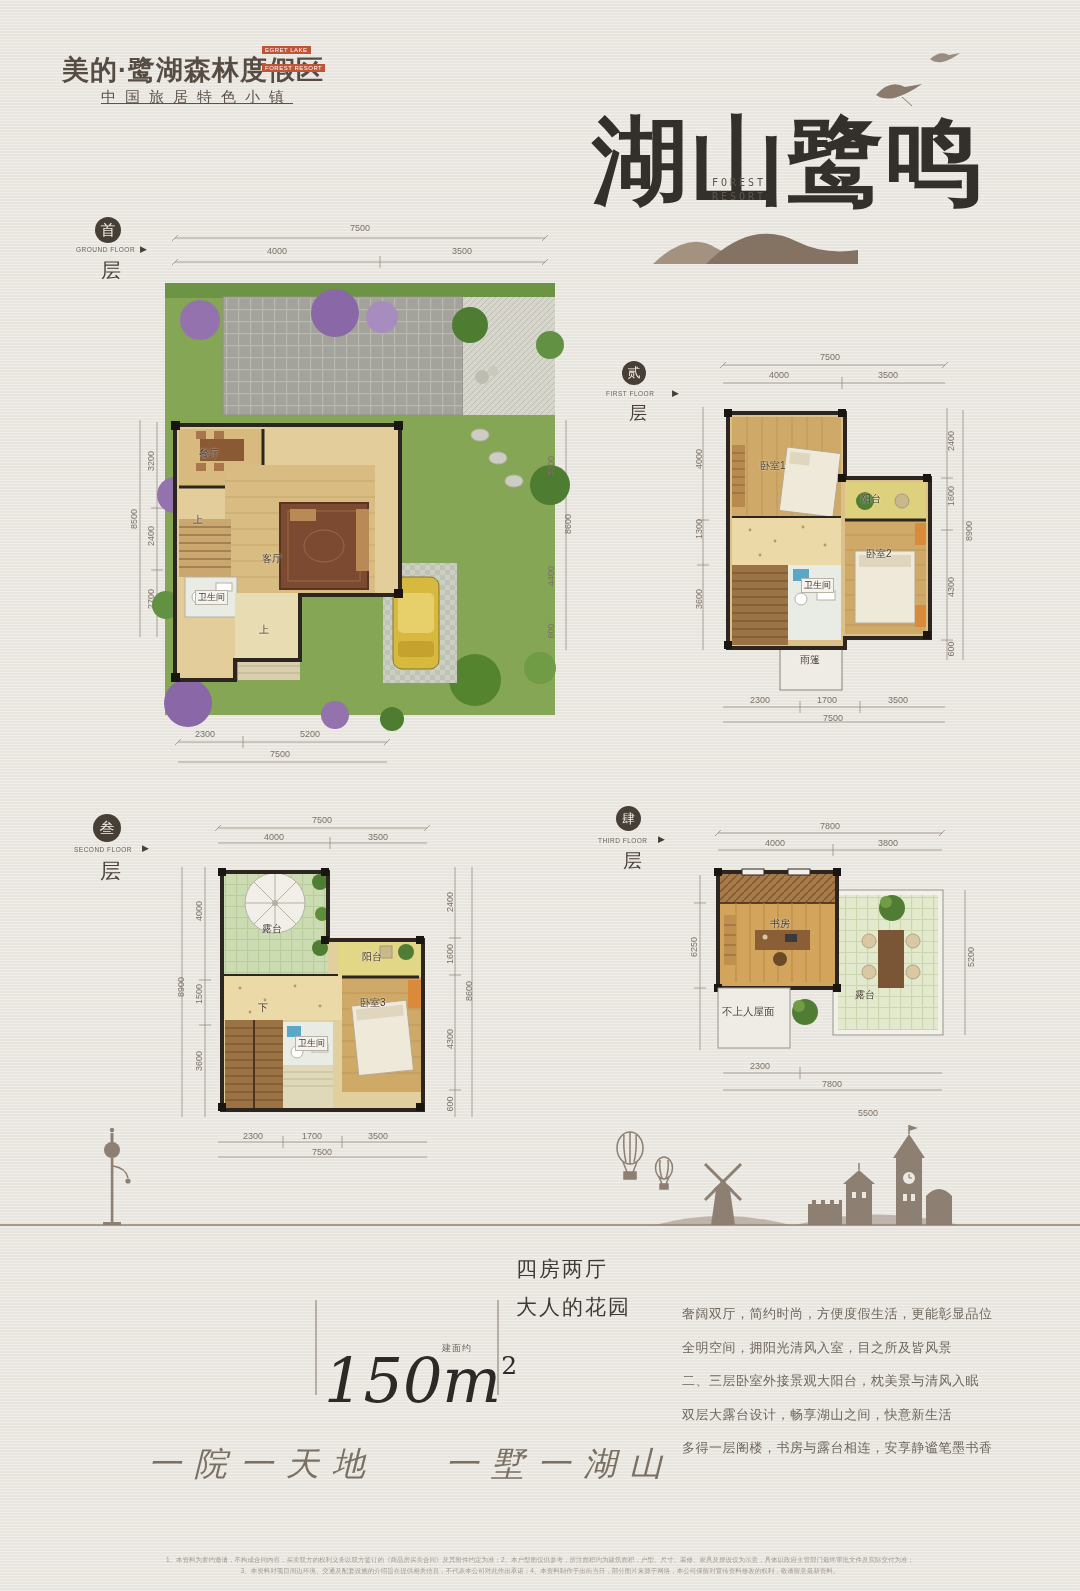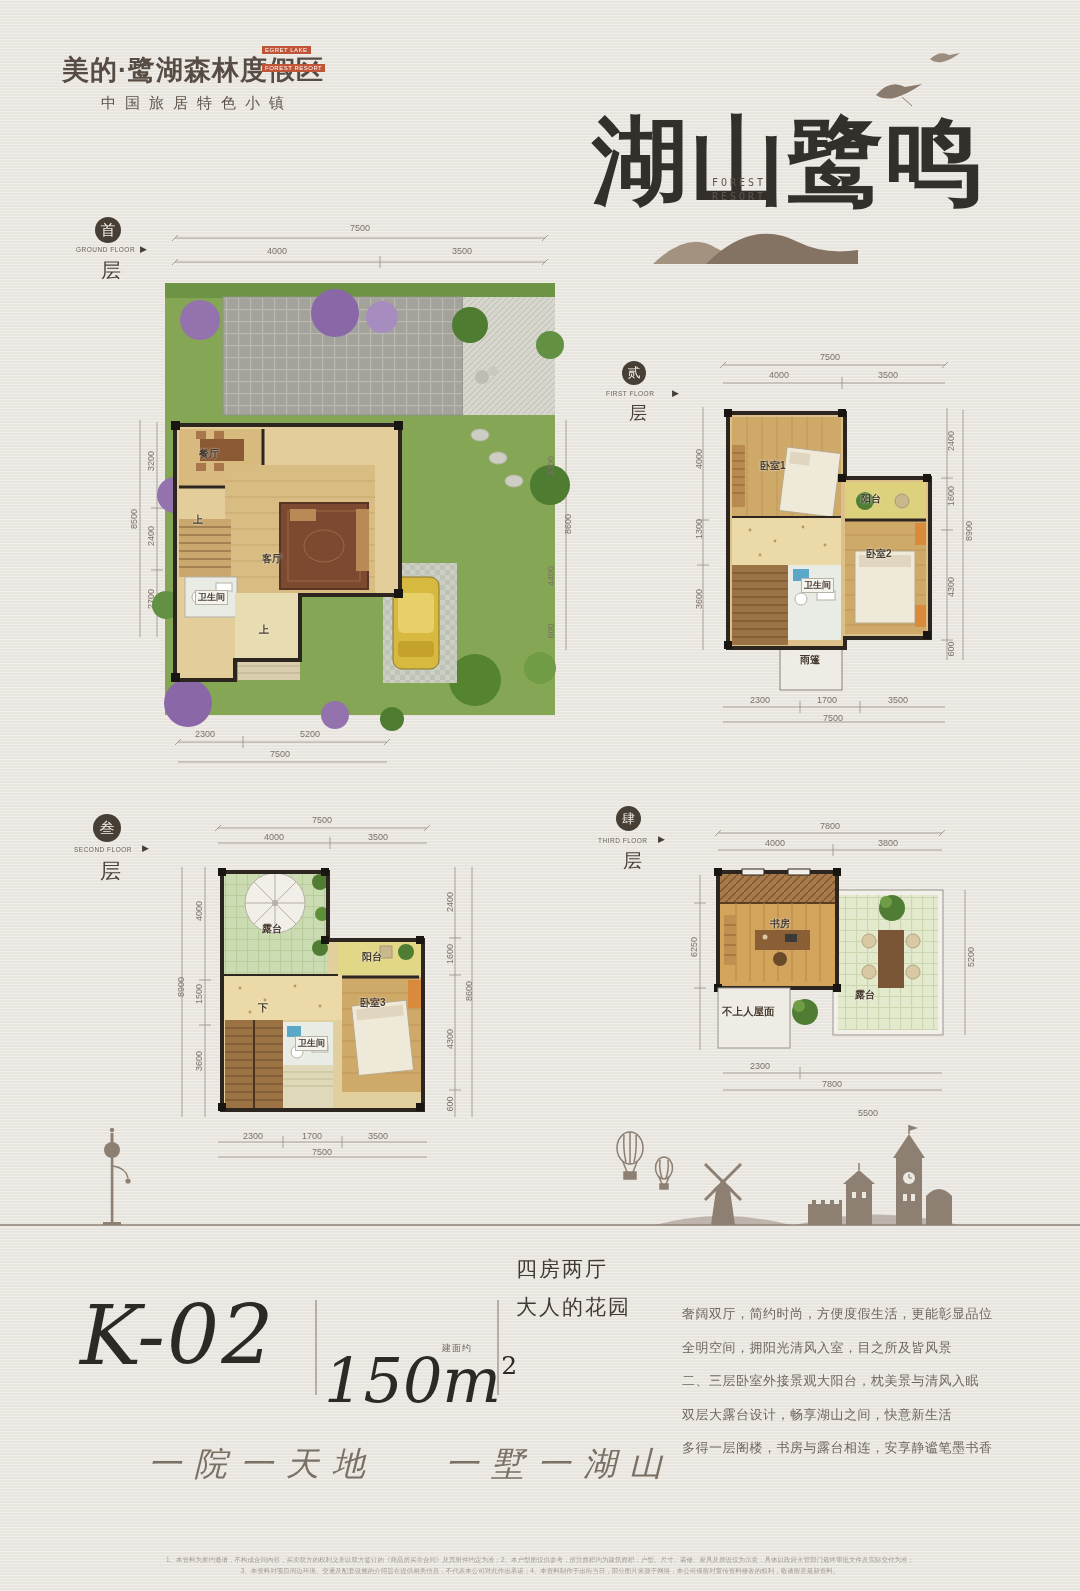--- a/index.html
+++ b/index.html
@@ -17,21 +17,21 @@
   .hero-sub{font-size:10px;letter-spacing:3px;color:#5d554d;line-height:14px;font-family:"DejaVu Sans Mono",monospace;}
   
   .fcir{position:absolute;border-radius:50%;background:#473e35;color:#f3f0e9;display:flex;align-items:center;justify-content:center;font-family:"Liberation Serif",serif;}
   .fen{position:absolute;font-size:6.5px;letter-spacing:.5px;color:#6d6359;white-space:nowrap;}
   .farrow{position:absolute;font-size:9px;color:#473e35;}
   .fceng{position:absolute;color:#473e35;font-family:"Liberation Serif",serif;}
   
   .dim{position:absolute;width:40px;text-align:center;font-size:9px;color:#7b7267;}
   .dim.v{transform:rotate(-90deg);}
   
-  .rm{position:absolute;font-size:10px;color:#44392c;white-space:nowrap;text-shadow:0 0 2px rgba(255,255,255,.95);font-weight:bold;}
+  .rm{position:absolute;font-size:10px;color:#44392c;white-space:nowrap;text-shadow:0 0 2px rgba(255,255,255,.95);}
   .rm.boxed{background:#f4f3ee;border:1px solid #b9b2a6;padding:0 2px;font-size:9px;}
   
   svg .dl{stroke:#978d81;stroke-width:.8;}
   svg .wall{fill:none;stroke:#2d2620;stroke-width:4;}
   
   .unit-code{font-family:"DejaVu Serif",serif;font-style:italic;font-size:82px;color:#2c2926;letter-spacing:2px;}
   .vdiv{position:absolute;width:1.5px;background:#b7afa5;}
   .area-num{font-family:"DejaVu Serif",serif;font-style:italic;font-size:62px;color:#2c2926;}
   .area-sup{font-family:"DejaVu Serif",serif;font-size:25px;color:#2c2926;vertical-align:28px;}
   .area-note{position:absolute;top:-2px;left:118px;font-size:9px;color:#6b635b;letter-spacing:1px;}
@@ -44,21 +44,21 @@
 <body>
 
 <div class="page">
 
   <div class="abs" style="left:62px;top:52px;">
     <div class="abs" style="left:200px;top:-14px;width:80px;">
       <span class="brand-badge">EGRET LAKE</span><br>
       <span class="brand-badge">FOREST RESORT</span>
     </div>
     <div class="brand-name">美的·鹭湖森林度假区</div>
-    <div class="brand-tagline" style="margin-top:6px;text-align:center;width:270px;">中国旅居特色小镇</div>
+    <div class="brand-tagline" style="margin-top:0;text-align:center;width:270px;text-decoration:underline;">中国旅居特色小镇</div>
   </div>
 
   <div class="abs hero-title" style="left:592px;top:98px;">湖山鹭鸣</div>
   <div class="abs hero-sub" style="left:712px;top:176px;">
     <div>FOREST</div>
     <div>RESORT</div>
   </div>
 
   <svg class="abs" style="left:872px;top:45px;" width="100" height="70" viewBox="0 0 100 70">
     <path d="M4 50 Q18 34 33 42 L50 39 Q36 49 22 53 Q11 55 4 50 Z" fill="#8a7b6e"></path>
@@ -510,21 +510,20 @@
         <path d="M909 58 L909 54 M909 58 L912 58" stroke="#8d7f72" stroke-width="1.2"></path>
       <rect x="903" y="74" width="4" height="7" fill="#ebe8e2"></rect>
         <rect x="911" y="74" width="4" height="7" fill="#ebe8e2"></rect>
       <rect x="926" y="76" width="26" height="29"></rect>
         <path d="M926 76 Q939 62 952 76 Z"></path>
       <rect x="852" y="72" width="4" height="6" fill="#ebe8e2"></rect>
         <rect x="862" y="72" width="4" height="6" fill="#ebe8e2"></rect>
     </g>
   </svg>
 
-  <div class="abs unit-code" style="left:80px;top:1288px;">K-02</div>
   <div class="vdiv" style="left:315px;top:1300px;height:95px;"></div>
   <div class="abs" style="left:324px;top:1308px;margin-top:36px;">
     <span class="area-note">建面约</span>
     <span class="area-num">150m</span><span class="area-sup">2</span>
   </div>
   <div class="vdiv" style="left:497px;top:1300px;height:95px;"></div>
   <div class="abs" style="left:516px;top:1250px;">
     <div class="layout-line">四房两厅</div>
     <div class="layout-line">大人的花园</div>
   </div>

